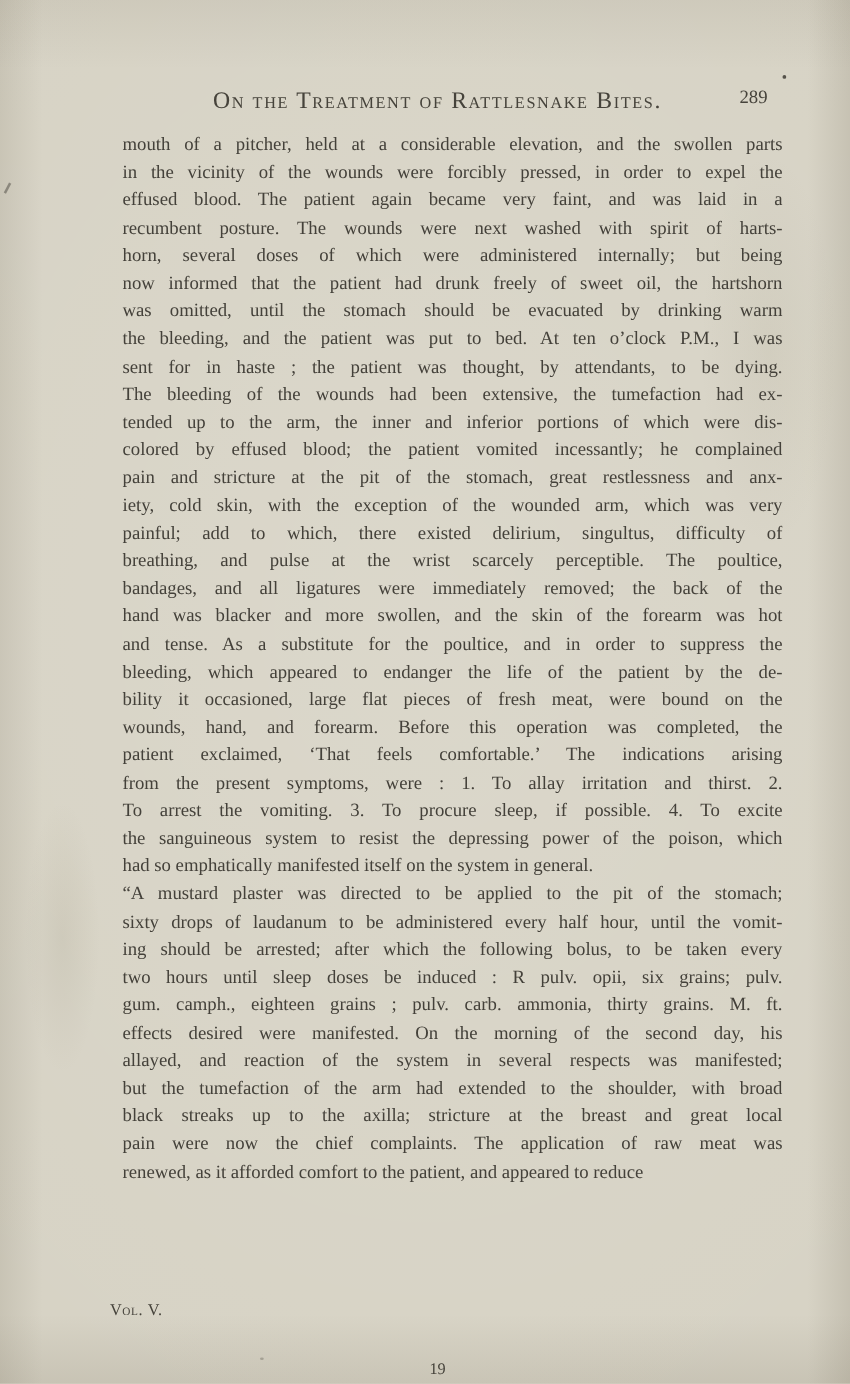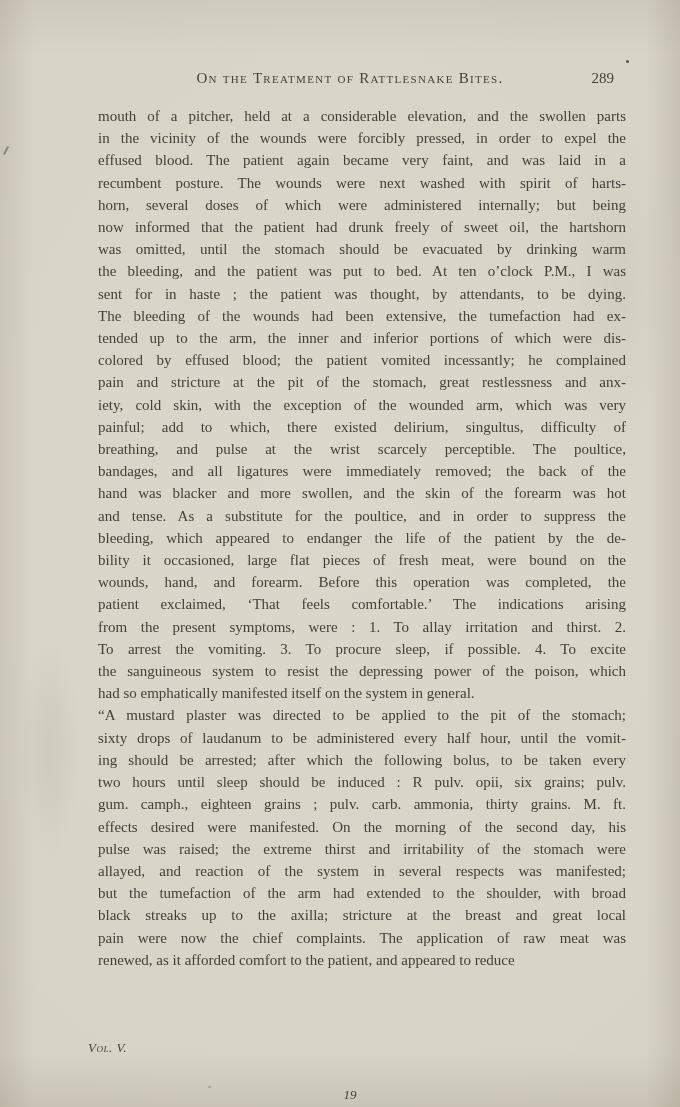--- a/index.html
+++ b/index.html
@@ -38,21 +38,21 @@
     position: absolute;
     left: 86px;
     top: 70px;
     width: 528px;
     height: 20px;
   }
   .head-title {
     width: 100%;
     text-align: center;
     font-variant: small-caps;
-    font-size: 15px;
+    font-size: 19px;
     letter-spacing: 1.3px;
     color: #46433b;
   }
   .head-page-number {
     position: absolute;
     right: 0;
     top: 0;
     font-size: 15px;
     color: #46433b;
   }
@@ -78,21 +78,20 @@
   .paragraph .text-line:last-child { text-align-last: left; }
 
   .page-footer {
     position: absolute;
     left: 86px;
     top: 1040px;
     width: 528px;
     height: 18px;
     font-size: 13px;
     color: #46433b;
-    font-style: italic;
   }
   .footer-volume {
     position: absolute;
     left: 2px;
     top: 0;
     font-variant: small-caps;
     letter-spacing: 0.5px;
   }
   .footer-signature {
     position: absolute;
@@ -145,24 +144,23 @@
         <div class="text-line">patient exclaimed, ‘That feels comfortable.’ The indications arising</div>
         <div class="text-line">from the present symptoms, were : 1. To allay irritation and thirst. 2.</div>
         <div class="text-line">To arrest the vomiting. 3. To procure sleep, if possible. 4. To excite</div>
         <div class="text-line">the sanguineous system to resist the depressing power of the poison, which</div>
         <div class="text-line">had so emphatically manifested itself on the system in general.</div>
       </div>
     <div class="paragraph">
         <div class="text-line">“A mustard plaster was directed to be applied to the pit of the stomach;</div>
         <div class="text-line">sixty drops of laudanum to be administered every half hour, until the vomit-</div>
         <div class="text-line">ing should be arrested; after which the following bolus, to be taken every</div>
-        <div class="text-line">two hours until sleep should be induced : R pulv. opii, six grains; pulv.</div>
+        <div class="text-line">two hours until sleep doses be induced : R pulv. opii, six grains; pulv.</div>
         <div class="text-line">gum. camph., eighteen grains ; pulv. carb. ammonia, thirty grains. M. ft.</div>
         <div class="text-line">effects desired were manifested. On the morning of the second day, his</div>
-        <div class="text-line">pulse was raised; the extreme thirst and irritability of the stomach were</div>
         <div class="text-line">allayed, and reaction of the system in several respects was manifested;</div>
         <div class="text-line">but the tumefaction of the arm had extended to the shoulder, with broad</div>
         <div class="text-line">black streaks up to the axilla; stricture at the breast and great local</div>
         <div class="text-line">pain were now the chief complaints. The application of raw meat was</div>
         <div class="text-line">renewed, as it afforded comfort to the patient, and appeared to reduce</div>
       </div>
   </main>
 
   <footer class="page-footer">
     <span class="footer-volume">Vol. V.</span>

